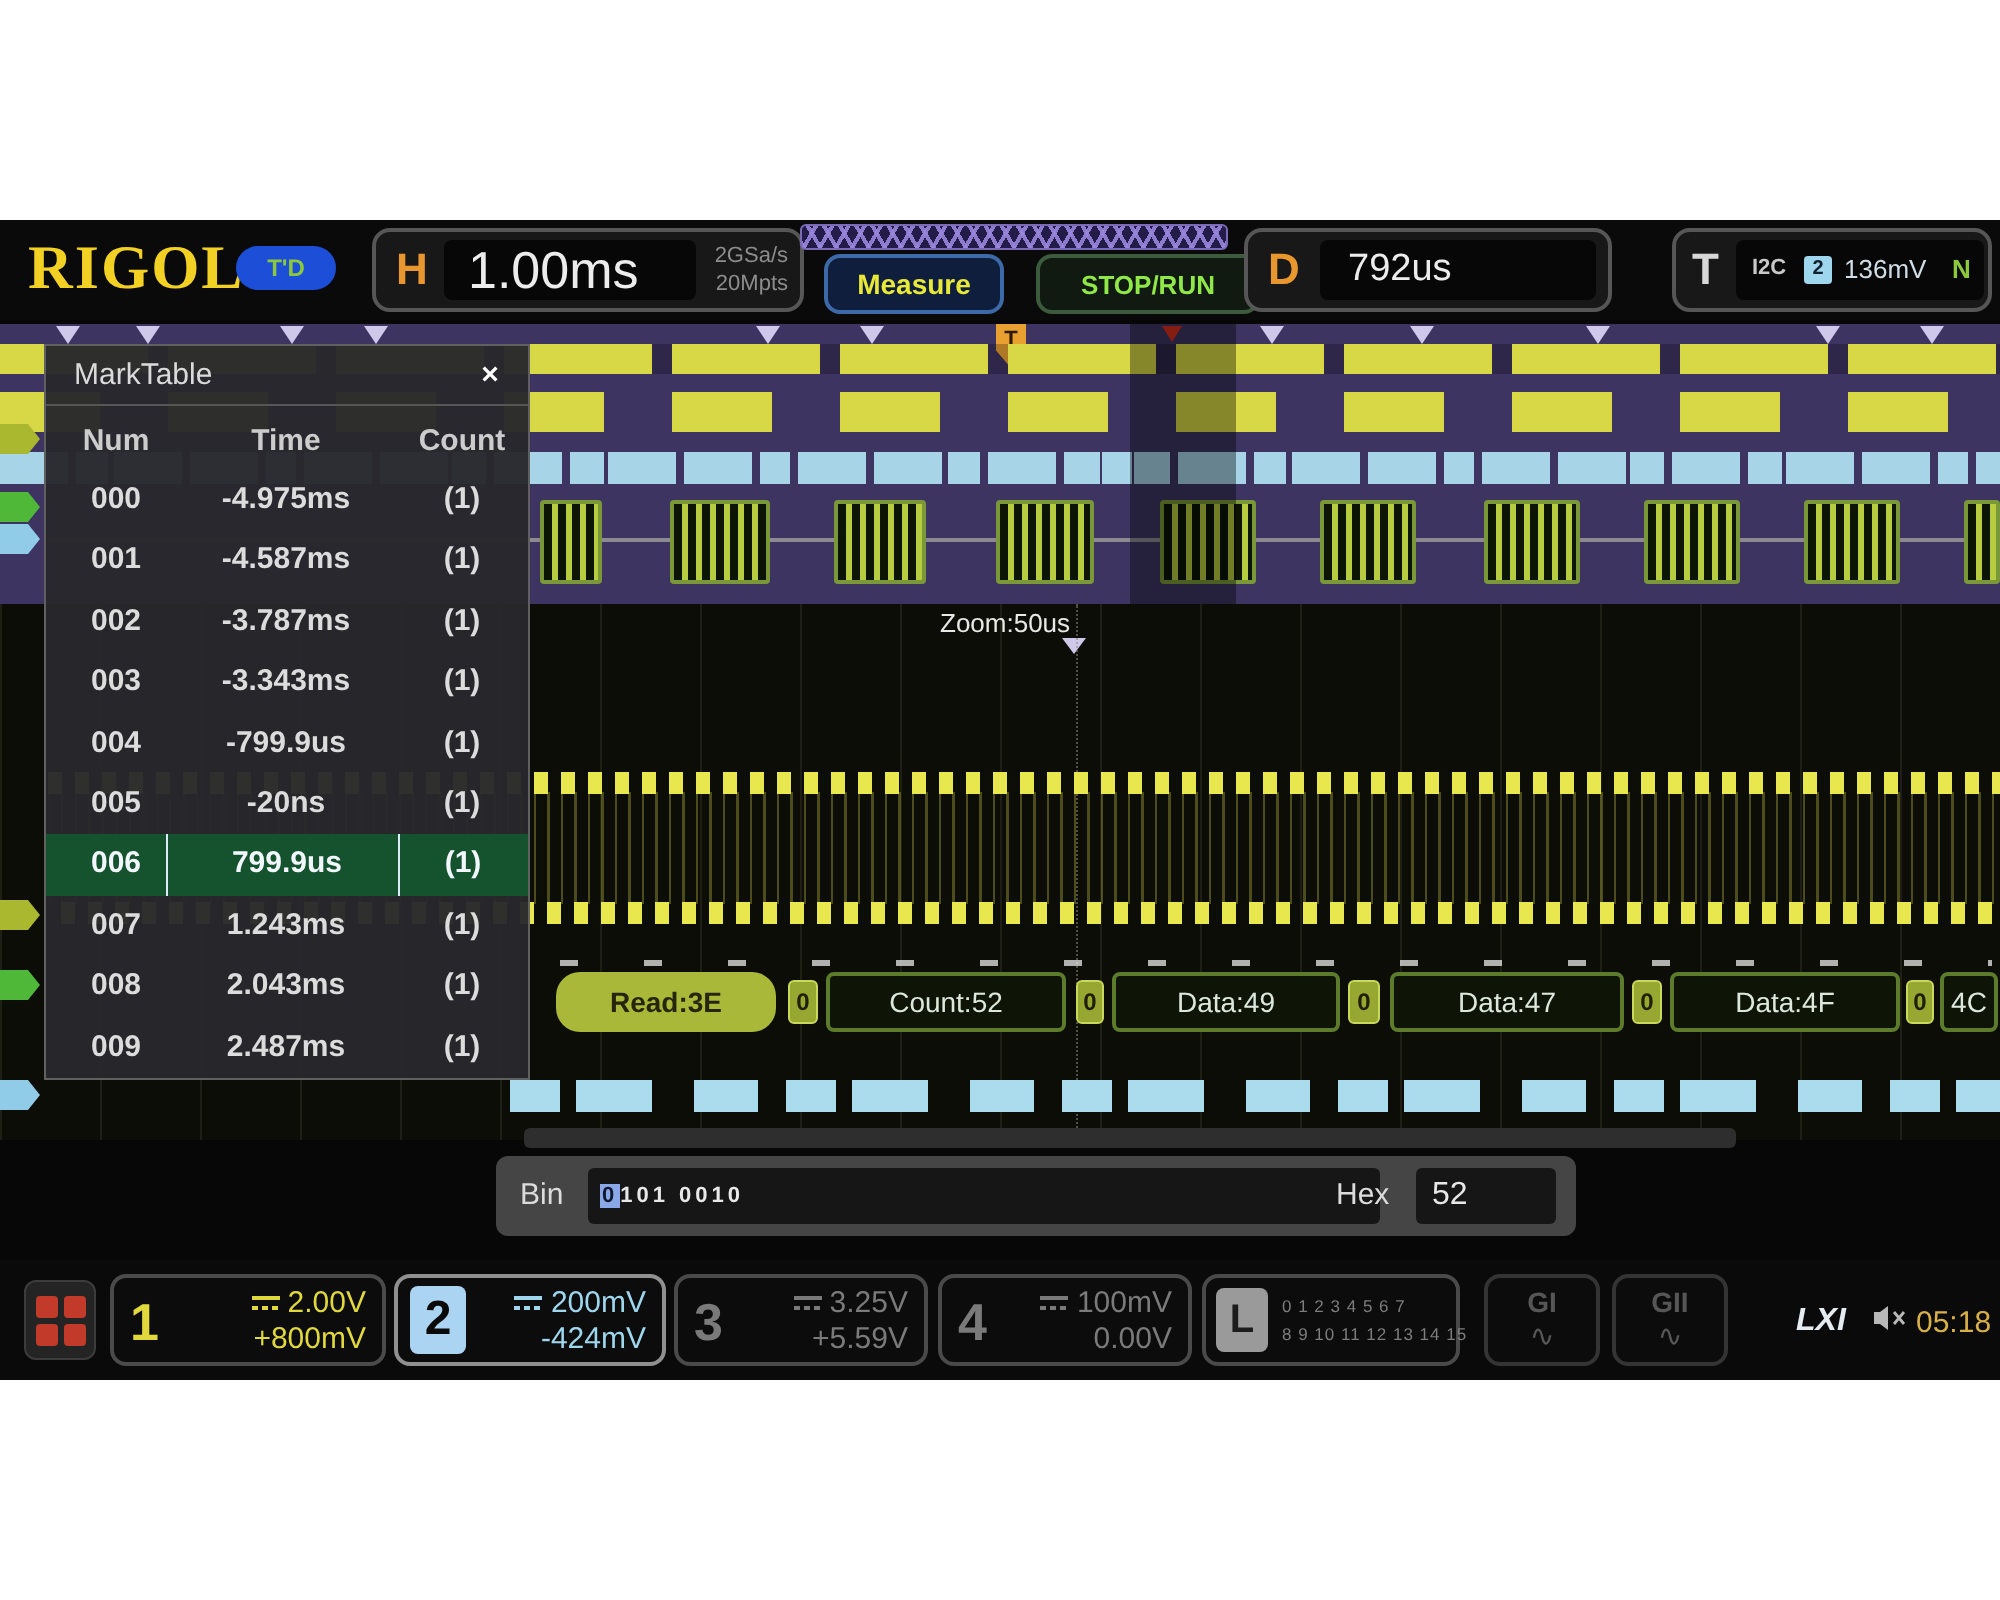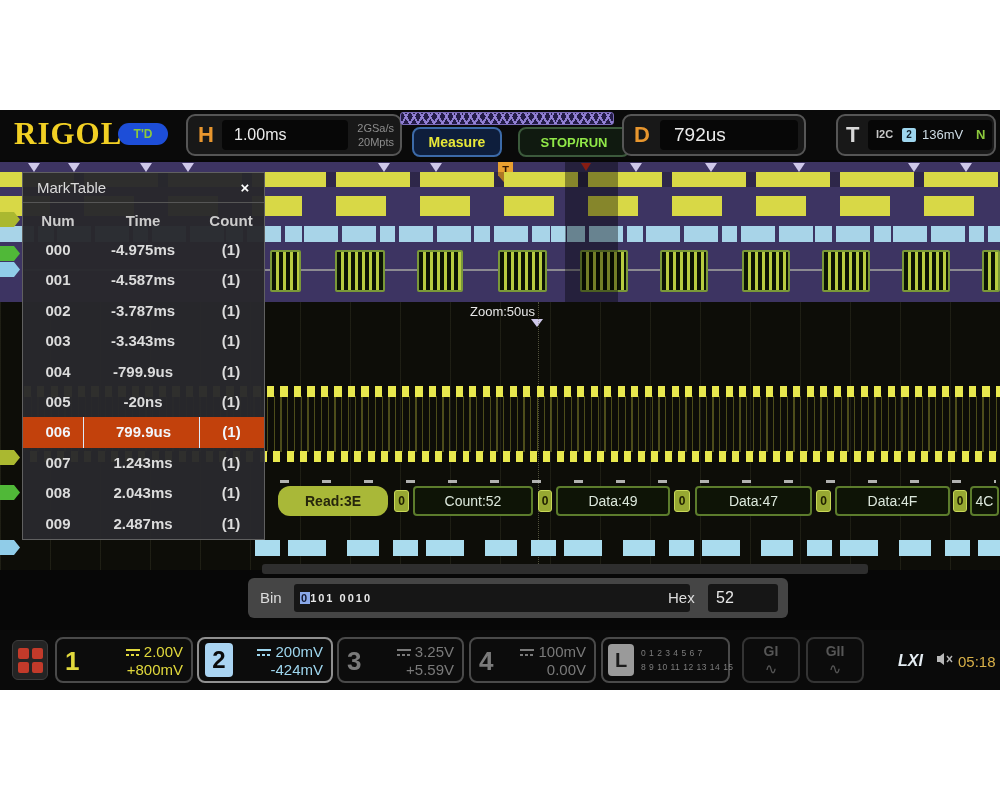--- a/index.html
+++ b/index.html
@@ -13,21 +13,21 @@
   .logo{left:14px;top:6px;font-family:"Liberation Serif",serif;font-weight:bold;font-size:31px;
         color:#f2d024;letter-spacing:1px;}
   .tstatus{left:118px;top:13px;width:50px;height:22px;background:#1d4ed8;border-radius:11px;
            color:#8cc83c;font-size:12px;font-weight:bold;text-align:center;line-height:22px;}
   .hgroup{left:186px;top:4px;width:216px;height:42px;background:#181818;border:2px solid #565656;border-radius:9px;}
   .glabel{font-weight:bold;font-size:22px;line-height:38px;}
   .orange{color:#e8962e;}
   .white{color:#d8d8d8;}
   .hgroup .glabel{left:10px;top:0;}
   .hgroup .gval{left:34px;top:4px;width:126px;height:30px;background:#070707;border-radius:4px;
-                color:#ececec;font-size:16px;line-height:30px;padding-left:12px;}
+                color:#ececec;font-size:26px;line-height:30px;padding-left:12px;}
   .rates{right:6px;top:5px;width:60px;text-align:right;color:#8d8d8d;font-size:11px;line-height:14px;}
   .rates span{position:static;display:block;}
   .ribbon{left:400px;top:2px;width:214px;height:13px;background-color:#241c48;border:1px solid #7a6ab8;border-radius:3px;
           background-image:repeating-linear-gradient(60deg,rgba(152,134,220,.9) 0 2px,transparent 2px 7px),
                            repeating-linear-gradient(-60deg,rgba(152,134,220,.9) 0 2px,transparent 2px 7px);}
   .measurebtn{left:412px;top:17px;width:90px;height:30px;background:#0e1e3c;border:2px solid #3c6aa8;
               border-radius:8px;color:#e8e838;font-weight:bold;font-size:14px;cursor:pointer;}
   .stopbtn{left:518px;top:17px;width:112px;height:30px;background:#101a10;border:2px solid #3c5a3c;
            border-radius:8px;color:#90e848;font-weight:bold;font-size:13px;cursor:pointer;}
   .dgroup{left:622px;top:4px;width:184px;height:42px;background:#181818;border:2px solid #565656;border-radius:9px;}
@@ -103,21 +103,21 @@
   .mt-title .ttl{left:14px;top:6px;color:#dadada;font-size:15px;}
   .mt-close{left:210px;top:4px;width:24px;height:22px;color:#fff;font-size:15px;font-weight:bold;
             text-align:center;line-height:22px;cursor:pointer;}
   .mt-head{left:0;top:34px;width:241px;height:28px;color:#cccccc;font-size:15px;}
   .mt-head span,.mrow span{position:absolute;top:0;text-align:center;line-height:28px;font-weight:bold;}
   .c-num{left:0;width:70px;}
   .c-time{left:60px;width:120px;}
   .c-count{left:176px;width:64px;}
   .mrow{left:0;width:241px;height:30.4px;color:#dcdcdc;font-size:15px;}
   .mrow span{line-height:30.4px;}
-  .mrow.sel{background:#c2410c;color:#f2f7fd;}
+  .mrow.sel{background:#14532d;color:#f2f7fd;}
   .mrow.sel .c-time,.mrow.sel .c-count{border-left:1px solid #dceafa;}
 
   
   .binbar{left:248px;top:468px;width:540px;height:40px;background:#454545;border-radius:6px;}
   .binbar .lab{color:#dcdcdc;font-size:15px;top:11px;}
   .binlab{left:12px;}
   .binval{left:46px;top:6px;width:396px;height:28px;background:#161616;border-radius:3px;
           color:#e8e8e8;font-size:11px;font-weight:bold;letter-spacing:2px;line-height:28px;padding-left:6px;}
   .binval .cur{position:static;background:#8aa8e8;color:#101830;padding:0 1px;}
   .hexlab{left:420px;}

